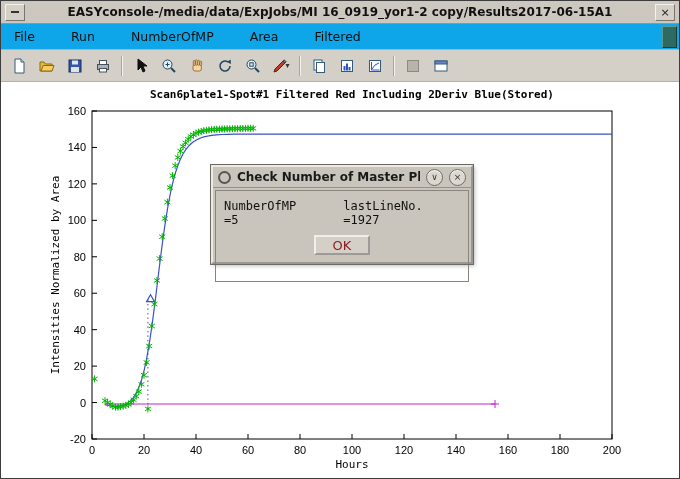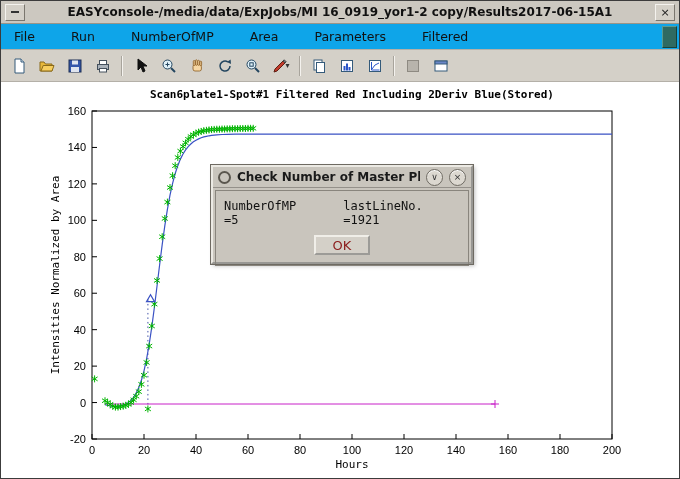--- a/index.html
+++ b/index.html
@@ -40,21 +40,21 @@
   .dialog{position:absolute;left:210px;top:164px;width:258px;height:95px;
     background:#c9c5bd;border:2px outset #eceae4;outline:1px solid #6e6a62;
     display:flex;flex-direction:column;box-shadow:2px 2px 4px rgba(0,0,0,.25);}
   .dlg-title{height:20px;display:flex;align-items:center;gap:6px;padding:0 5px;
     border-bottom:1px solid #94908a;flex:0 0 auto;}
   .dlg-icon{width:9px;height:9px;border:2px solid #5a564e;border-radius:50%;flex:0 0 auto;}
   .dlg-text{flex:1;font-size:12px;font-weight:bold;color:#1a1a1a;white-space:nowrap;overflow:hidden;}
   .dlg-round{width:15px;height:15px;border-radius:50%;border:1px solid #6e6a62;flex:0 0 auto;
     background:#dcd8d0;display:flex;align-items:center;justify-content:center;
     font-size:9px;line-height:1;color:#333;box-shadow:inset 0 1px 0 #fff;}
-  .dlg-inner{flex:1;margin:2px;border:1px solid #89857d;padding:8px 8px 6px;
+  .dlg-inner{flex:1;margin:2px;border:1px solid #89857d;padding:8px 8px 22px;
     display:flex;flex-direction:column;}
   .dlg-fields{display:flex;gap:30px;font:12px "DejaVu Sans Mono",monospace;color:#111;}
   .ok{width:56px;height:20px;margin:8px auto 4px;background:#d4d0c8;
     border:2px outset #f0eee8;font:13px "DejaVu Sans",sans-serif;color:#8b1a1a;padding:0;}
 </style>
 </head>
 <body>
 
 <div class="window">
 
@@ -66,21 +66,20 @@
     <div class="tb-btn">
       <span>×</span>
     </div>
   </div>
 
   <div class="menubar">
     <span class="menu-item">File</span>
     <span class="menu-item">Run</span>
     <span class="menu-item">NumberOfMP</span>
     <span class="menu-item">Area</span>
-    <span class="menu-item">Parameters</span>
     <span class="menu-item">Filtered</span>
     <div class="menu-grip"></div>
   </div>
 
   <div class="toolbar">
     <button class="tool">
       <svg width="16" height="16" viewBox="0 0 16 16">
           <path d="M4 1h6l3 3v11H4z" fill="#fff" stroke="#345a7a"></path>
           <path d="M10 1v3h3" fill="#d8e2ea" stroke="#345a7a"></path>
         </svg>
@@ -430,19 +429,19 @@
       <span class="dlg-round">
           <span>∨</span>
         </span>
       <span class="dlg-round">
           <span>×</span>
         </span>
     </div>
     <div class="dlg-inner">
       <div class="dlg-fields">
         <span>NumberOfMP =5</span>
-        <span>lastLineNo. =1921</span>
+        <span>lastLineNo. =1927</span>
       </div>
       <button class="ok">OK</button>
     </div>
   </div>
 
 </div>
 
 </body></html>

